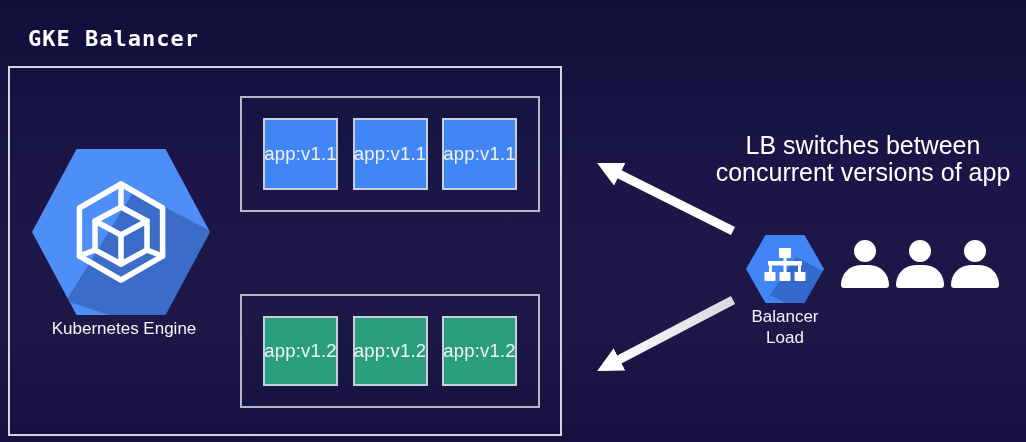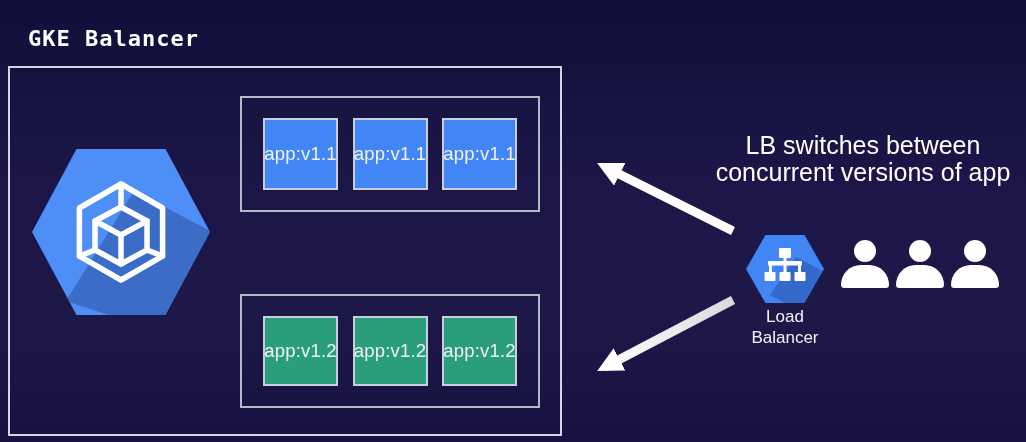--- a/index.html
+++ b/index.html
@@ -86,20 +86,21 @@
       <g fill="none" stroke="#ffffff" stroke-width="5.5" stroke-linejoin="round" stroke-linecap="round">
         <polygon points="89,35 130.6,59 130.6,107 89,131 47.4,107 47.4,59"></polygon>
         <line x1="89" y1="35" x2="89" y2="58"></line>
         <line x1="47.4" y1="107" x2="63" y2="101"></line>
         <line x1="130.6" y1="107" x2="115" y2="101"></line>
         <polygon points="89,58 115,72 89,86 63,72"></polygon>
         <polyline points="63,72 63,101 89,115 89,86"></polyline>
         <polyline points="115,72 115,101 89,115"></polyline>
       </g>
     </svg>
+    <div class="engine-label">Kubernetes Engine</div>
 
     <div class="pods-box v1">
       <div class="pod v1">app:v1.1</div>
       <div class="pod v1">app:v1.1</div>
       <div class="pod v1">app:v1.1</div>
     </div>
 
 
     <div class="pods-box v2">
       <div class="pod v2">app:v1.2</div>
@@ -142,22 +143,22 @@
       <rect x="22" y="26" width="34" height="4.5" rx="1"></rect>
       <rect x="23" y="30" width="3" height="7"></rect>
       <rect x="37.5" y="30" width="3" height="7"></rect>
       <rect x="52" y="30" width="3" height="7"></rect>
       <rect x="18.5" y="37" width="11" height="9" rx="1"></rect>
       <rect x="33.5" y="37" width="11" height="9" rx="1"></rect>
       <rect x="48.5" y="37" width="11" height="9" rx="1"></rect>
     </g>
   </svg>
   <div class="lb-label">
+    <div>Balancer</div>
     <div>Load</div>
-    <div>Balancer</div>
   </div>
 
   <div class="users">
     <div class="user">
         <div class="head"></div>
         <div class="torso"></div>
       </div>
     <div class="user">
         <div class="head"></div>
         <div class="torso"></div>

